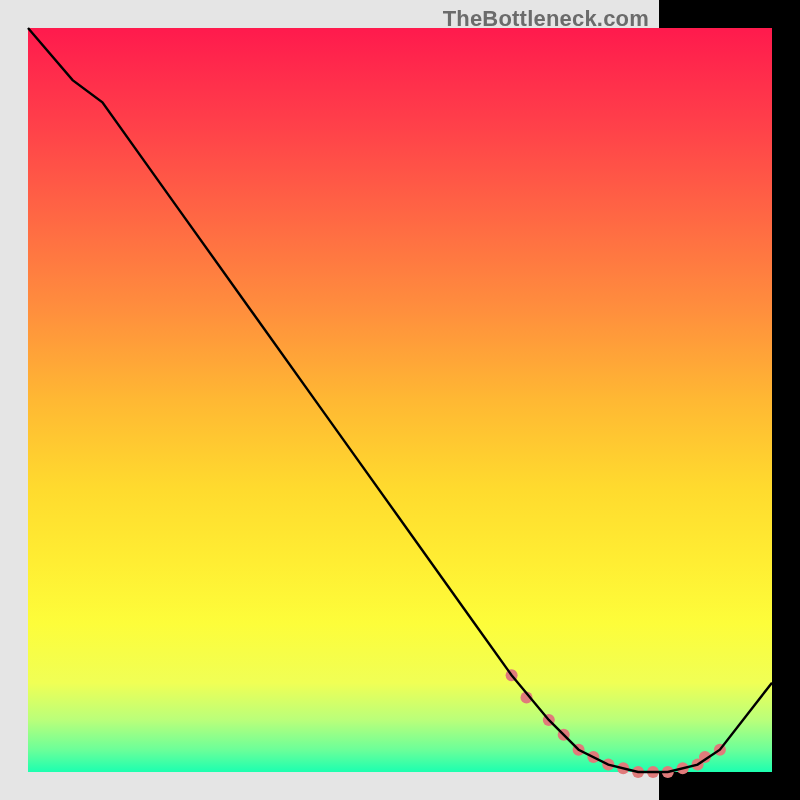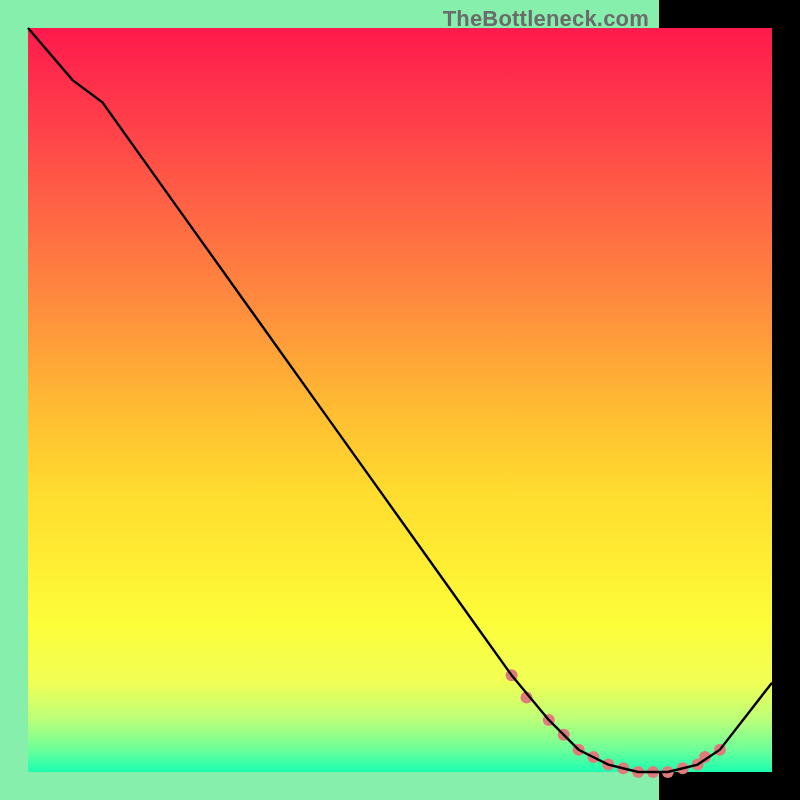--- a/index.html
+++ b/index.html
@@ -1,21 +1,21 @@
 <!DOCTYPE html>
 <html><head>
 <meta charset="utf-8">
 <style>
   * { margin: 0; padding: 0; box-sizing: border-box; }
   html, body { width: 800px; height: 800px; overflow: hidden; background: #000; }
   .stage {
     position: relative;
     width: 659px;
     height: 800px;
-    background: #86efac;
+    background: #e5e5e5;
   }
   .plot-area {
     position: absolute;
     left: 28px;
     top: 28px;
     width: 744px;
     height: 744px;
     background: linear-gradient(
       to bottom,
       #ff1a4d 0%,

